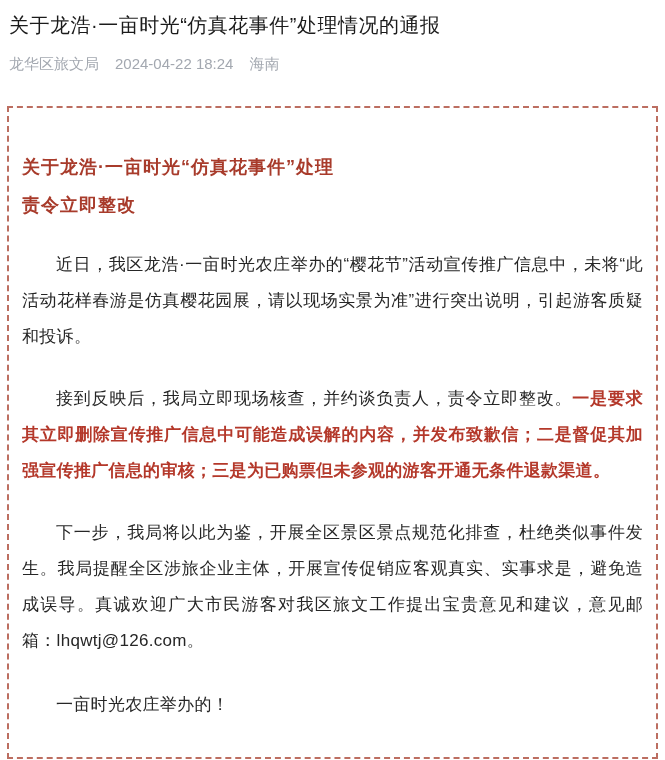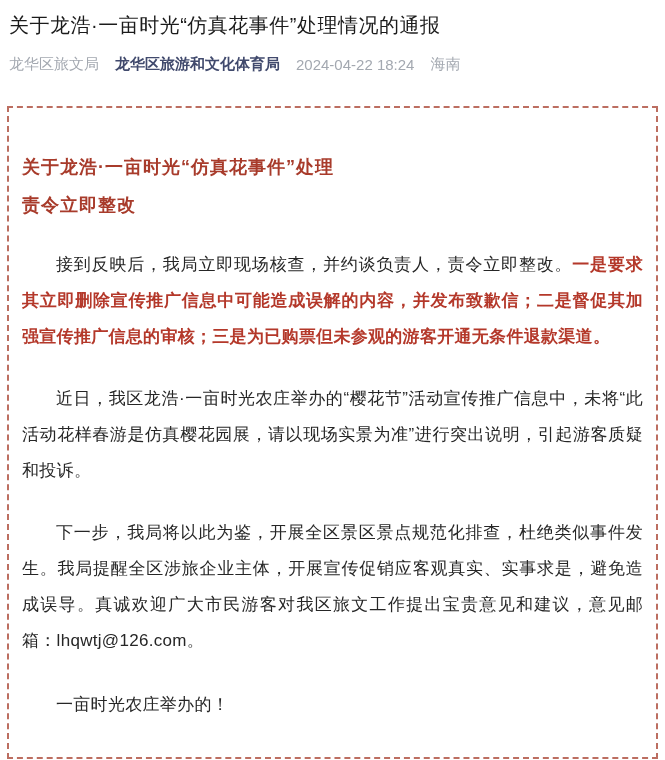--- a/index.html
+++ b/index.html
@@ -16,21 +16,21 @@
     margin: 0;
     font-size: 20px;
     line-height: 30px;
     font-weight: 400;
     color: #1b1b1b;
     letter-spacing: 0.5px;
   }
   .meta {
     margin-top: 15px;
     display: flex;
-    align-items: center;
+    align-items: flex-start;
     gap: 16px;
     font-size: 15px;
     color: #a3a8b0;
     white-space: nowrap;
   }
   .meta .publisher {
     color: #414a6d;
     font-weight: 700;
     cursor: pointer;
   }
@@ -75,35 +75,34 @@
     padding-right: 8px;
   }
 </style>
 </head>
 <body>
 
 <div class="header">
   <h1 class="page-title">关于龙浩·一亩时光“仿真花事件”处理情况的通报</h1>
   <div class="meta">
     <span>龙华区旅文局</span>
-    <span class="publisher">龙华区旅游和文化体育局</span>
     <span>2024-04-22 18:24</span>
     <span>海南</span>
   </div>
 </div>
 
 <div class="notice">
   <div class="doc-title">
     <div>关于龙浩·一亩时光“仿真花事件”处理</div>
     <div>责令立即整改</div>
   </div>
 
+  <p>近日，我区龙浩·一亩时光农庄举办的“樱花节”活动宣传推广信息中，未将“此活动花样春游是仿真樱花园展，请以现场实景为准”进行突出说明，引起游客质疑和投诉。</p>
+
   <p><span>接到反映后，我局立即现场核查，并约谈负责人，责令立即整改。</span><span class="hl">一是要求其立即删除宣传推广信息中可能造成误解的内容，并发布致歉信；二是督促其加强宣传推广信息的审核；三是为已购票但未参观的游客开通无条件退款渠道。</span></p>
-
-  <p>近日，我区龙浩·一亩时光农庄举办的“樱花节”活动宣传推广信息中，未将“此活动花样春游是仿真樱花园展，请以现场实景为准”进行突出说明，引起游客质疑和投诉。</p>
 
   <p>下一步，我局将以此为鉴，开展全区景区景点规范化排查，杜绝类似事件发生。我局提醒全区涉旅企业主体，开展宣传促销应客观真实、实事求是，避免造成误导。真诚欢迎广大市民游客对我区旅文工作提出宝贵意见和建议，意见邮箱：lhqwtj@126.com。</p>
 
   <p class="closing">一亩时光农庄举办的！</p>
 
   <div class="signature">
     <div>海口市龙华区旅游和文化体育局</div>
 
   </div>
 </div>

